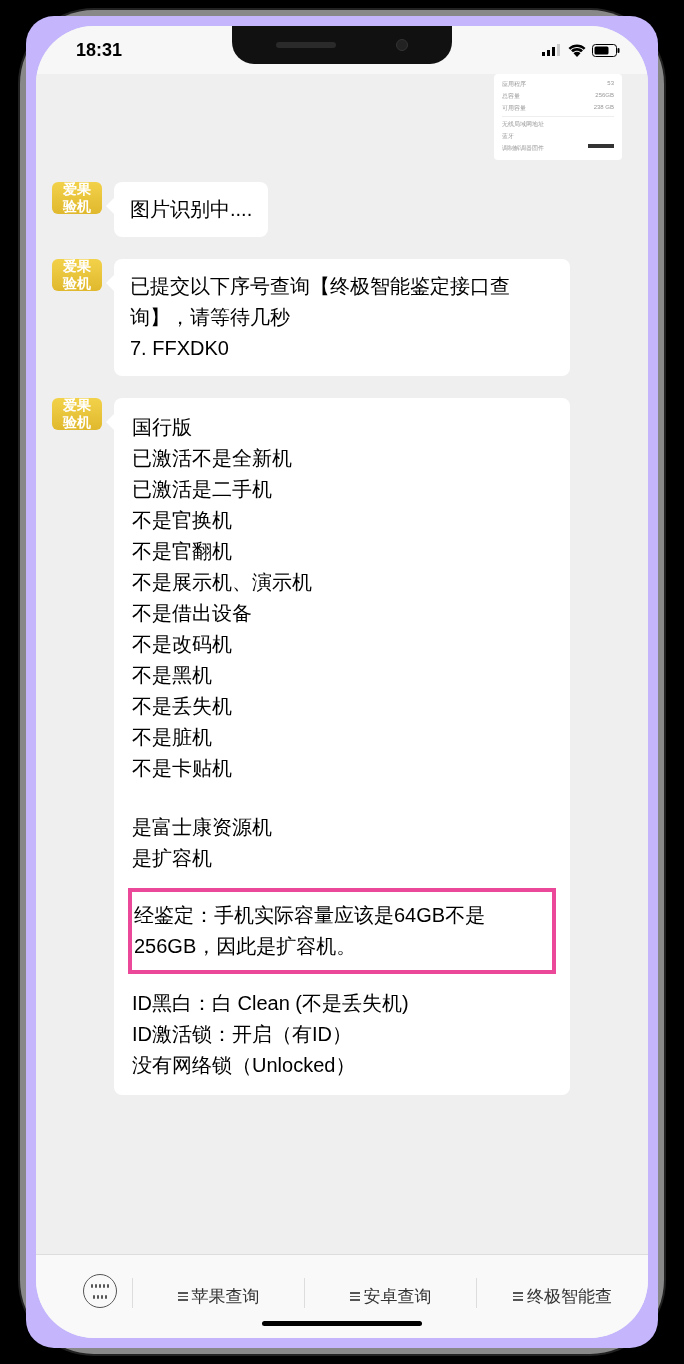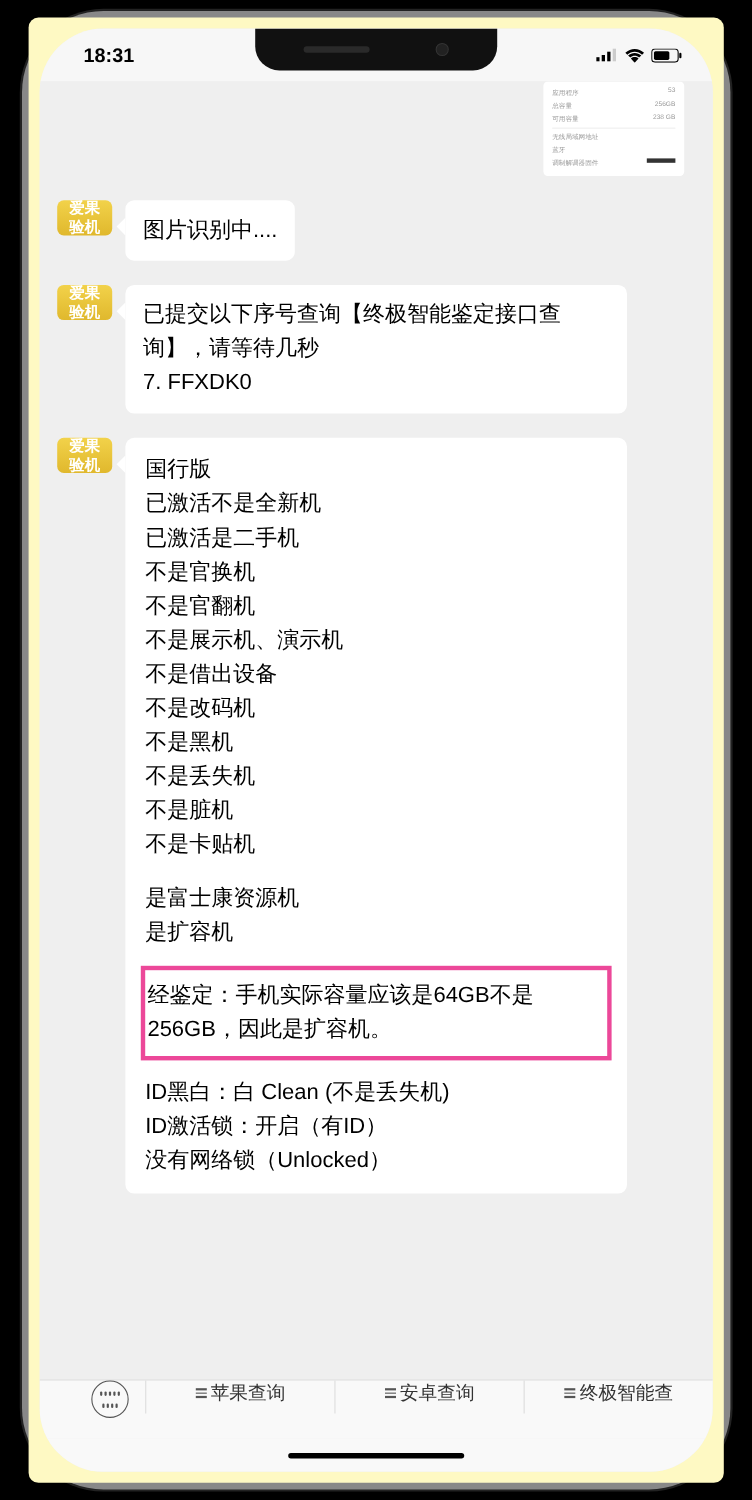--- a/index.html
+++ b/index.html
@@ -17,22 +17,22 @@
   right: 20px;
   bottom: 10px;
   border-radius: 74px;
   background: #888;
   padding: 6px;
   box-shadow: 0 0 0 2px #222;
 }
 .phone-frame2 {
   width: 100%;
   height: 100%;
-  border-radius: 9px;
-  background: #fef9c3;
+  border-radius: 28px;
+  background: #c4b5fd;
   padding: 10px;
 }
 .screen {
   width: 100%;
   height: 100%;
   border-radius: 58px;
   background: #efefef;
   overflow: hidden;
   display: flex;
   flex-direction: column;
@@ -145,21 +145,21 @@
   border: 4px solid #ec4899;
   padding: 8px 2px;
   margin: 14px -4px 14px -4px;
 }
 .bubble.large { padding: 14px 18px; }
 .bottom-bar {
   height: 54px;
   background: #f9f9f9;
   border-top: 1px solid #ddd;
   display: flex;
-  align-items: flex-start;
+  align-items: flex-end;
   padding-left: 32px;
 }
 .kbd-btn {
   width: 64px;
   display: flex;
   justify-content: center;
   align-items: center;
 }
 .kbd-btn .circle {
   width: 34px;
@@ -286,21 +286,21 @@
 已激活是二手机
 不是官换机
 不是官翻机
 不是展示机、演示机
 不是借出设备
 不是改码机
 不是黑机
 不是丢失机
 不是脏机
 不是卡贴机</div>
-        <div style="white-space:pre-line;margin-top:18px">是富士康资源机
+        <div style="white-space:pre-line;margin-top:28px">是富士康资源机
 是扩容机</div>
         <div class="highlight">
           <span>经鉴定：手机实际容量应该是64GB不是 256GB，因此是扩容机。</span>
         </div>
         <div style="white-space:pre-line">ID黑白：白 Clean (不是丢失机)
 ID激活锁：开启（有ID）
 没有网络锁（Unlocked）</div>
       </div>
     </div>
 

